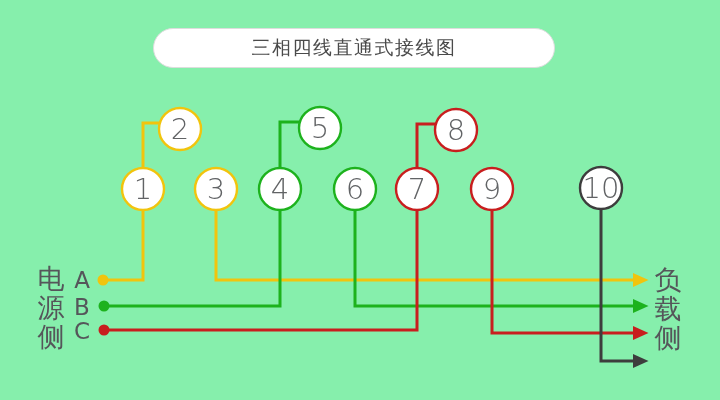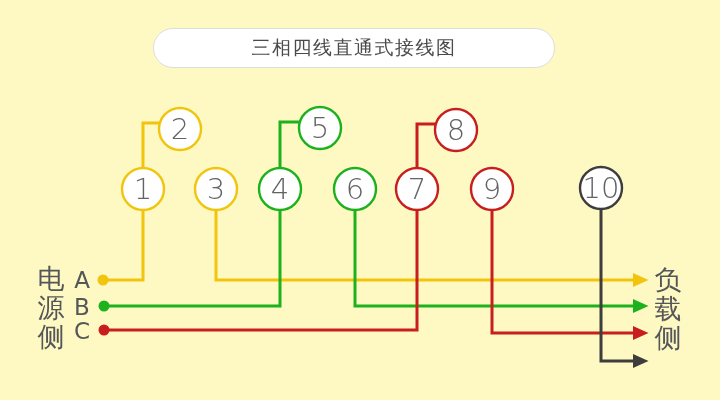--- a/index.html
+++ b/index.html
@@ -1,17 +1,17 @@
 <!DOCTYPE html>
 <html><head>
 <meta charset="utf-8">
 <style>
   html, body { margin: 0; padding: 0; background: #ffffff; }
   body { width: 720px; height: 400px; font-family: "DejaVu Sans", sans-serif; }
-  .canvas { position: relative; width: 720px; height: 400px; background: #fef9c3; overflow: hidden; }
+  .canvas { position: relative; width: 720px; height: 400px; background: #86efac; overflow: hidden; }
 
   .title-pill {
     position: absolute; left: 153px; top: 28px; width: 402px; height: 40px;
     box-sizing: border-box; border: 1px solid #dddddd; border-radius: 21px;
     display: flex; align-items: center; justify-content: center; background: #ffffff;
   }
   .title-pill .title-text { font-size: 19px; color: #4a4a4a; letter-spacing: 1.5px; }
 
   .vlabel { position: absolute; display: flex; flex-direction: column; align-items: center; color: #55565a; }
   .vlabel span { font-size: 27px; line-height: 29px; }

